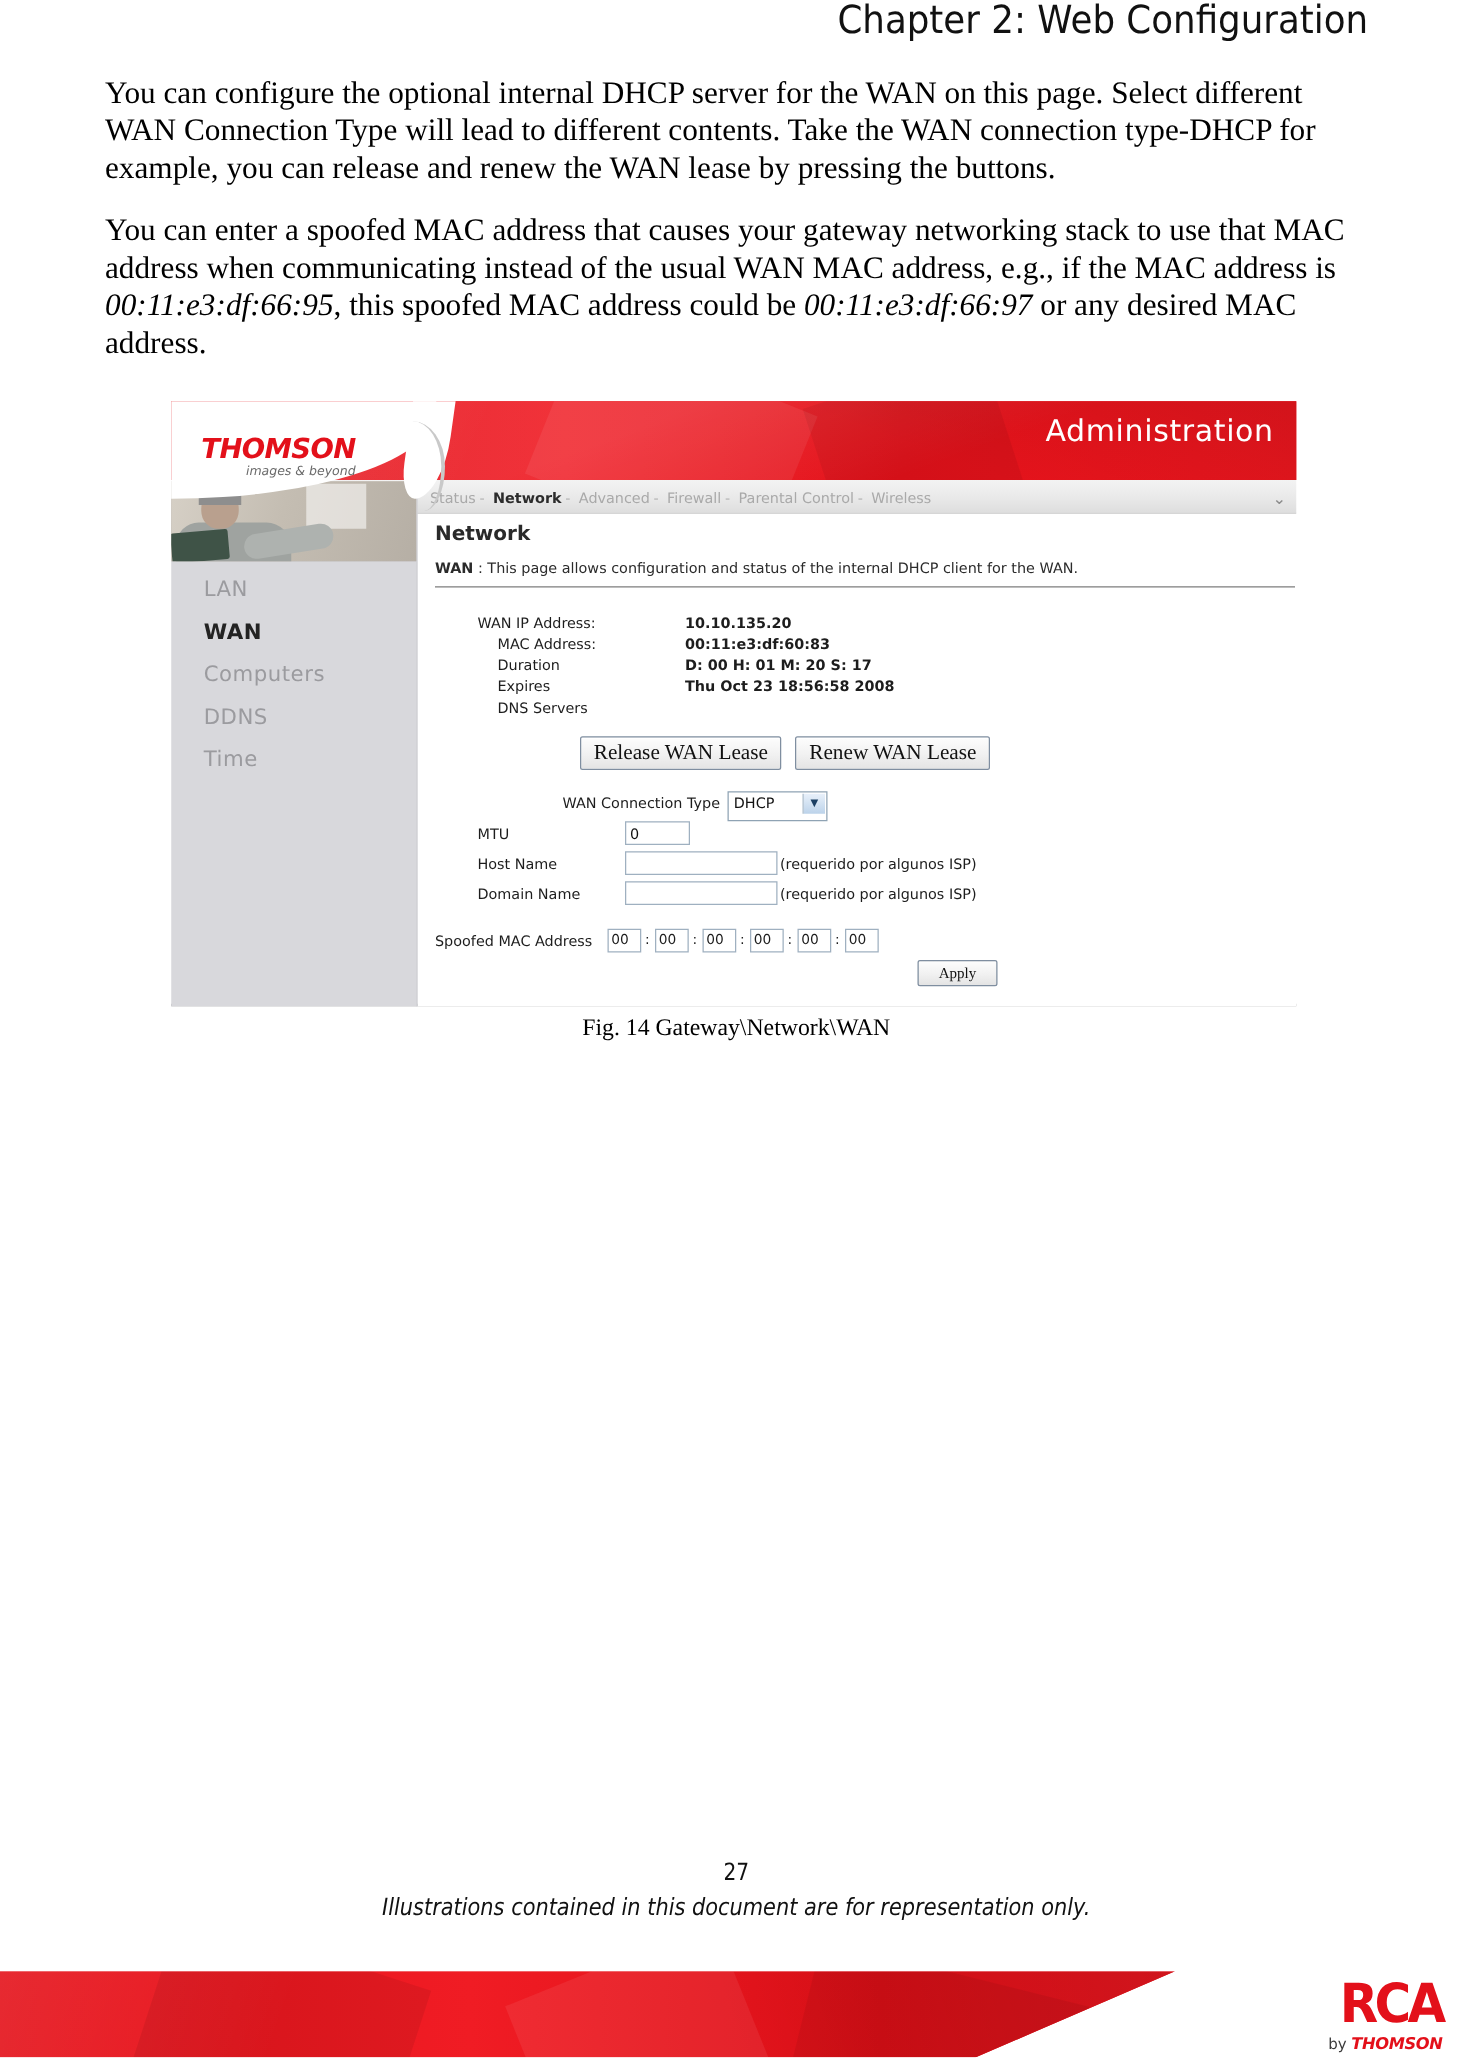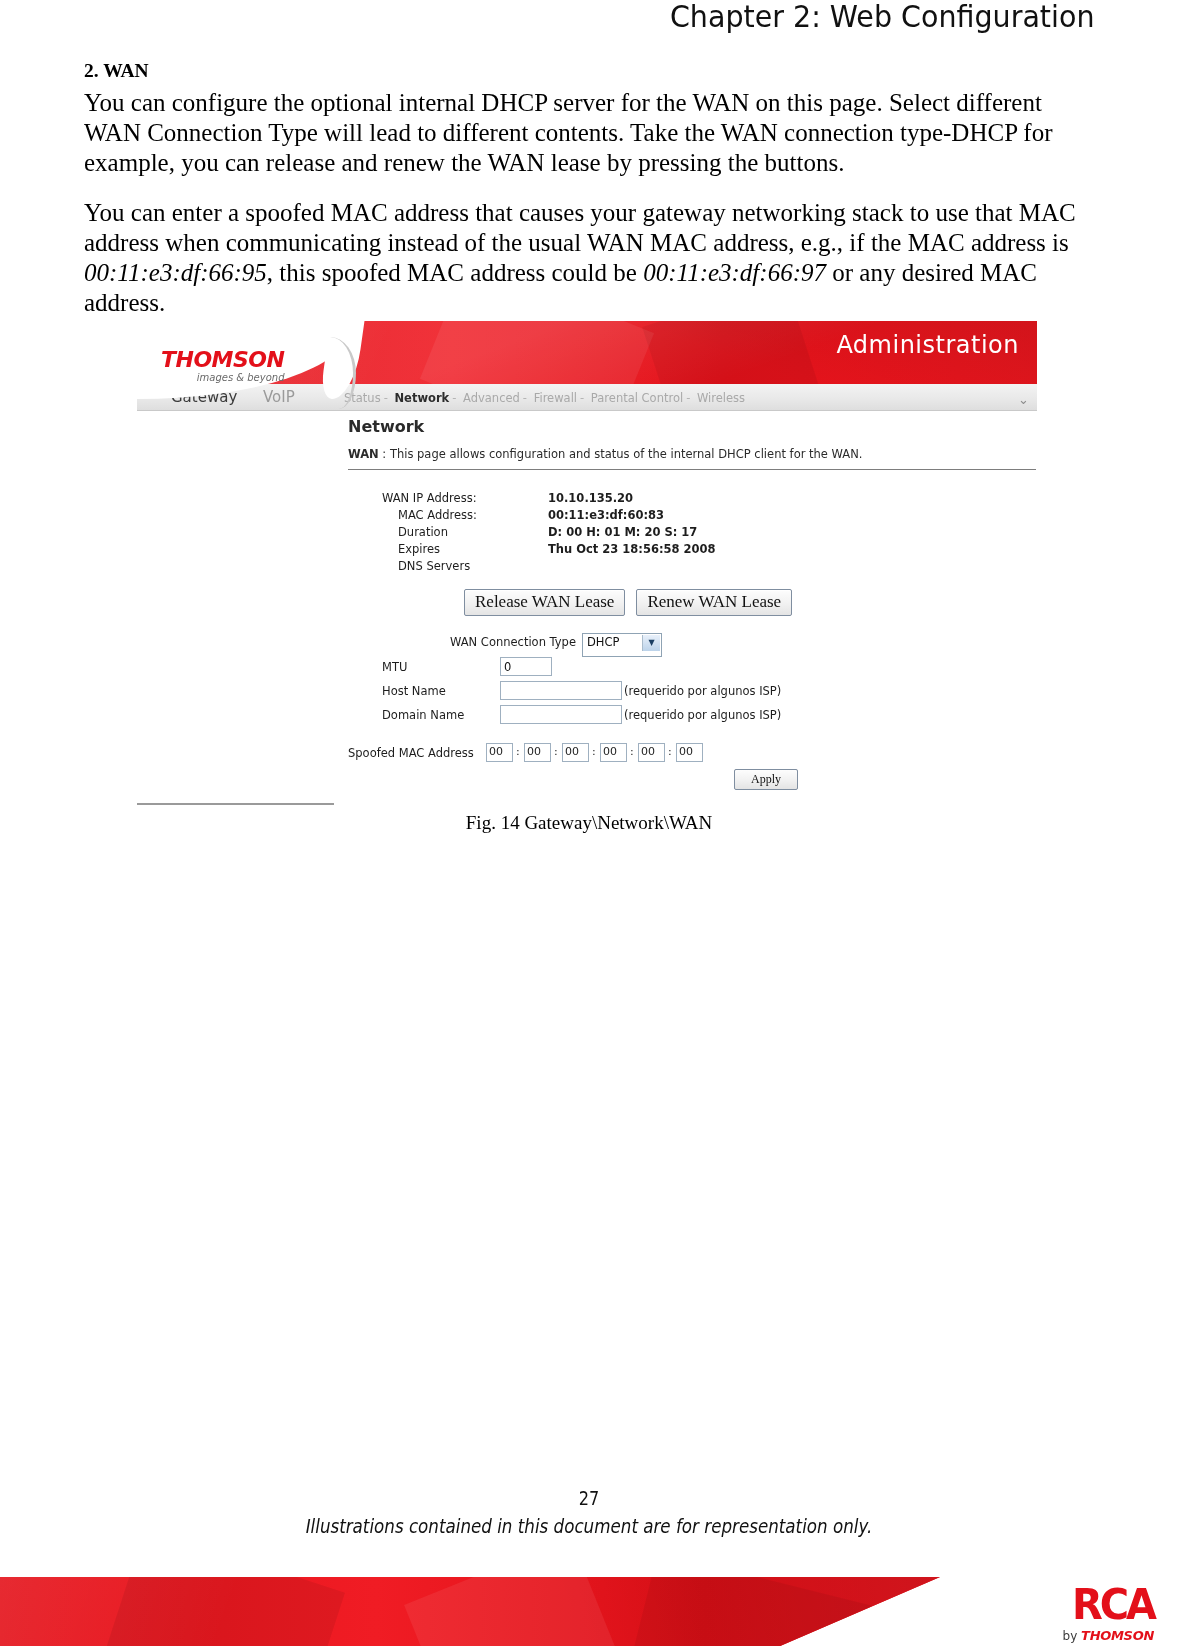--- a/index.html
+++ b/index.html
@@ -528,21 +528,20 @@
   }
 </style>
 </head>
 <body>
 
 <div class="page-header">
   <div class="chapter-title">Chapter 2: Web Configuration</div>
 </div>
 
 <div class="body-block" style="top:60px;">
-  <div class="sect-heading">2. WAN</div>
   <p class="para">You can configure the optional internal DHCP server for the WAN on this page. Select different WAN Connection Type will lead to different contents. Take the WAN connection type-DHCP for example, you can release and renew the WAN lease by pressing the buttons.</p>
   <p class="para"><span>You can enter a spoofed MAC address that causes your gateway networking stack to use that MAC address when communicating instead of the usual WAN MAC address, e.g., if the MAC address is </span><span class="ital">00:11:e3:df:66:95</span><span>, this spoofed MAC address could be </span><span class="ital">00:11:e3:df:66:97</span><span> or any desired MAC address.</span></p>
 </div>
 
 <div class="figure-wrap">
 
   <div class="ui-banner">
     <div class="facet1"></div>
     <div class="facet2"></div>
     <div class="admin-label">Administration</div>
@@ -562,20 +561,38 @@
       <span class="lnk">Status</span><span class="sep">-</span>
       <span class="lnk on">Network</span><span class="sep">-</span>
       <span class="lnk">Advanced</span><span class="sep">-</span>
       <span class="lnk">Firewall</span><span class="sep">-</span>
       <span class="lnk">Parental Control</span><span class="sep">-</span>
       <span class="lnk">Wireless</span>
     </div>
     <div class="nav-caret">⌄</div>
   </div>
 
+  <div class="ui-left">
+    <div class="ui-photo">
+      <div class="wall"></div>
+      <div class="win"></div>
+      <div class="body"></div>
+      <div class="arm"></div>
+      <div class="head"></div>
+      <div class="hair"></div>
+      <div class="laptop"></div>
+    </div>
+    <div class="side-menu">
+      <div class="side-item">LAN</div>
+      <div class="side-item active">WAN</div>
+      <div class="side-item">Computers</div>
+      <div class="side-item">DDNS</div>
+      <div class="side-item">Time</div>
+    </div>
+  </div>
 
   <div class="ui-main">
     <div class="main-title">Network</div>
     <div class="main-desc"><b>WAN</b><span> :  This page allows configuration and status of the internal DHCP client for the WAN.</span></div>
     <div class="main-rule"></div>
 
     <table class="status-table">
       <tbody>
           <tr>
         <td class="k">WAN IP Address:</td>

